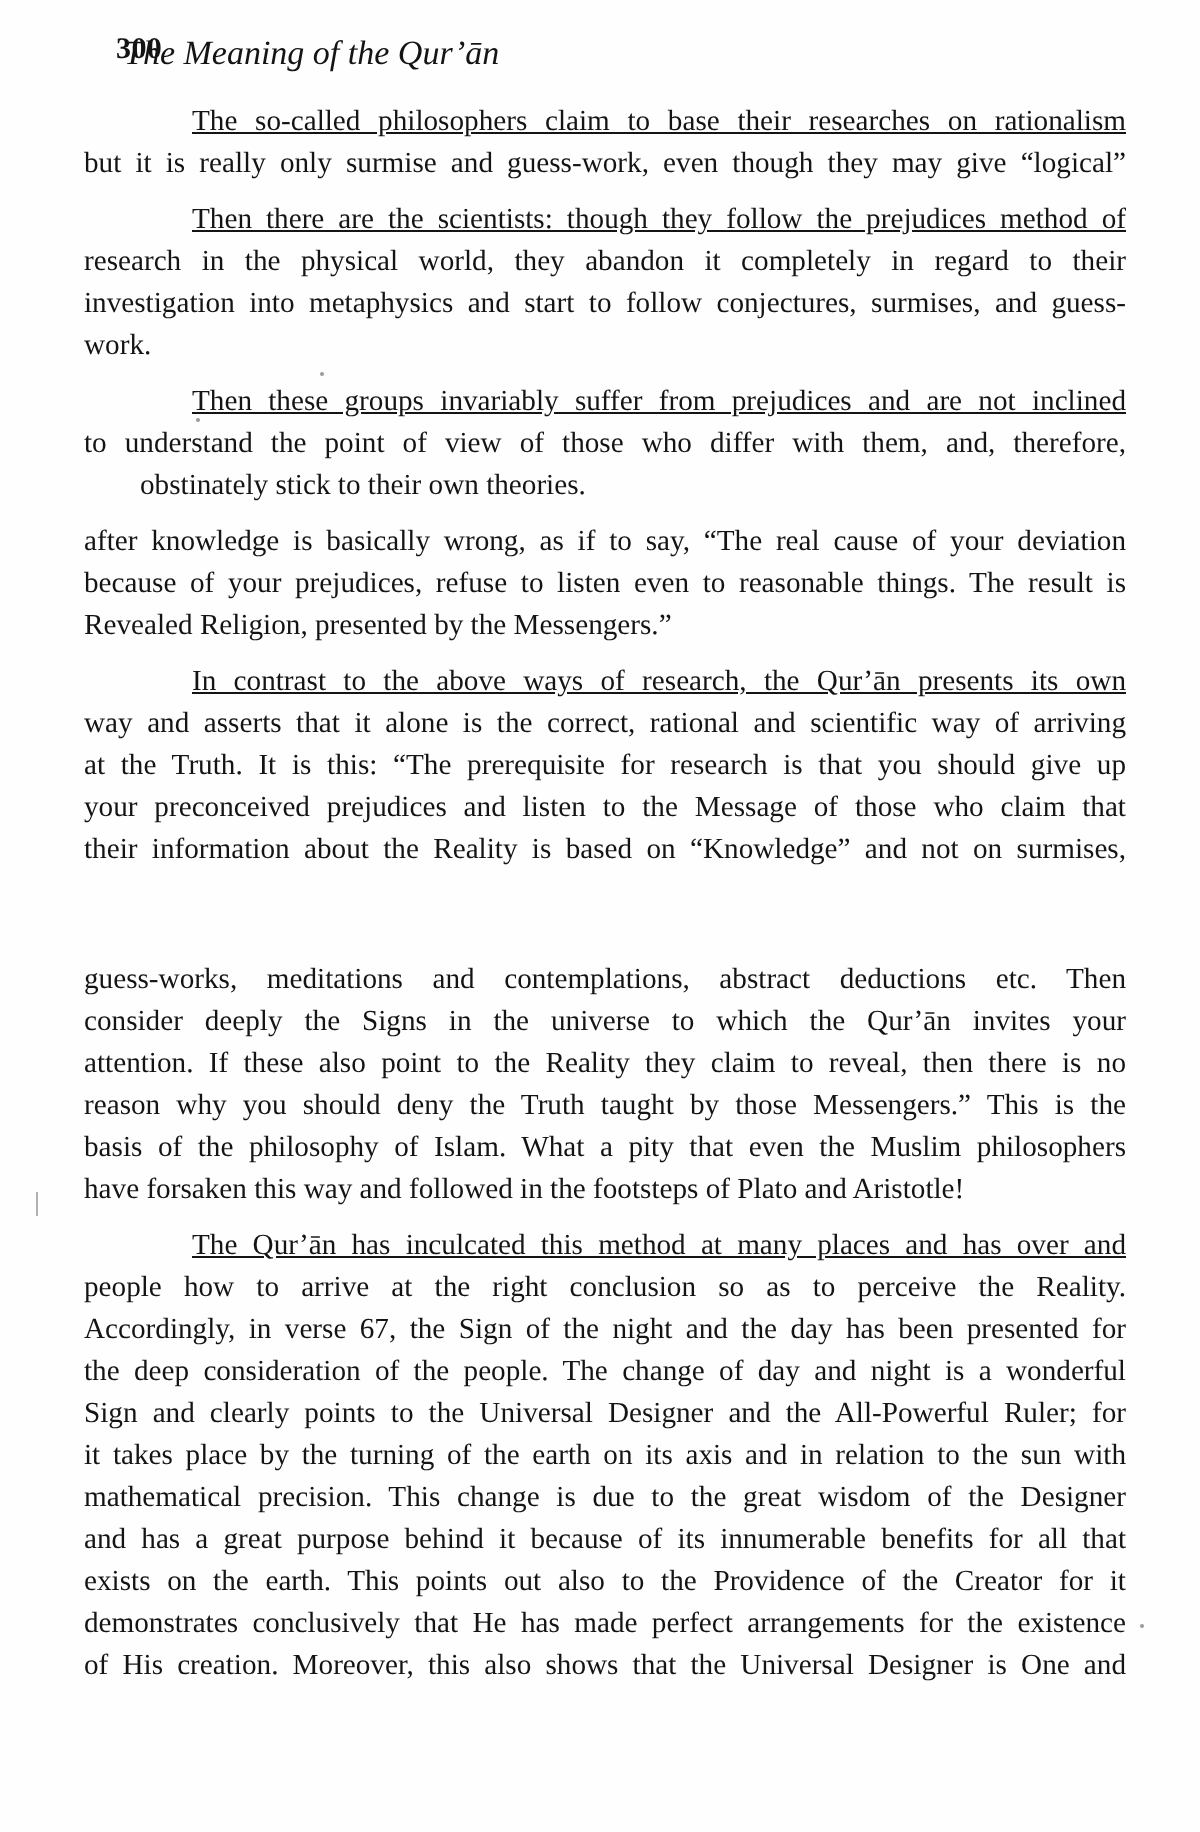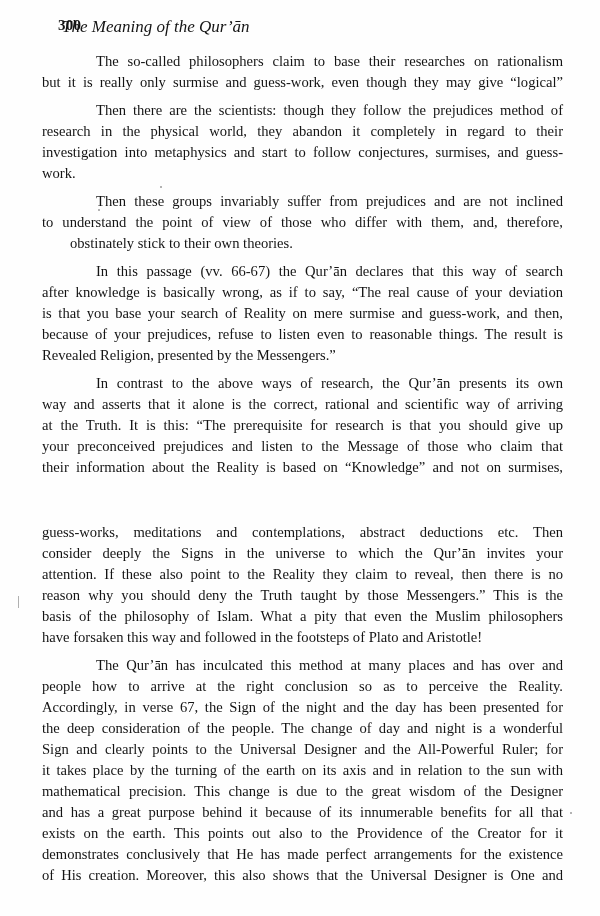--- a/index.html
+++ b/index.html
@@ -65,20 +65,21 @@
       text-align: justify;
       text-align-last: justify;
       white-space: nowrap;
       overflow: visible;
     }
     .line.last {
       text-align-last: left;
     }
     .line.indent {
       padding-left: 54px;
+      text-decoration: underline;
     }
     
     .speck {
       position: absolute;
       width: 2px;
       height: 2px;
       background: #9a9a9a;
       border-radius: 1px;
     }
     .margin-tick {
@@ -111,23 +112,21 @@
       <span class="line last" style="white-space: normal;">work.</span>
     </div>
 
     <div class="para">
       <span class="line indent" style="white-space: normal;">Then these groups invariably suffer from prejudices and are not inclined</span>
       <span class="line" style="white-space: normal;">to understand the point of view of those who differ with them, and, therefore,</span>
       <span class="line last" style="white-space: normal; margin-left: 28px;">obstinately stick to their own theories.</span>
     </div>
 
     <div class="para">
-      <span class="line indent" style="white-space: normal;">In this passage (vv. 66-67) the Qur’ān declares that this way of search</span>
       <span class="line" style="white-space: normal;">after knowledge is basically wrong, as if to say, “The real cause of your deviation</span>
-      <span class="line" style="white-space: normal;">is that you base your search of Reality on mere surmise and guess-work, and then,</span>
       <span class="line" style="white-space: normal;">because of your prejudices, refuse to listen even to reasonable things. The result is</span>
       <span class="line last" style="white-space: normal;">Revealed Religion, presented by the Messengers.”</span>
     </div>
 
     <div class="para">
       <span class="line indent" style="white-space: normal;">In contrast to the above ways of research, the Qur’ān presents its own</span>
       <span class="line" style="white-space: normal;">way and asserts that it alone is the correct, rational and scientific way of arriving</span>
       <span class="line" style="white-space: normal;">at the Truth. It is this: “The prerequisite for research is that you should give up</span>
       <span class="line" style="white-space: normal;">your preconceived prejudices and listen to the Message of those who claim that</span>
       <span class="line" style="white-space: normal;">their information about the Reality is based on “Knowledge” and not on surmises,</span>

